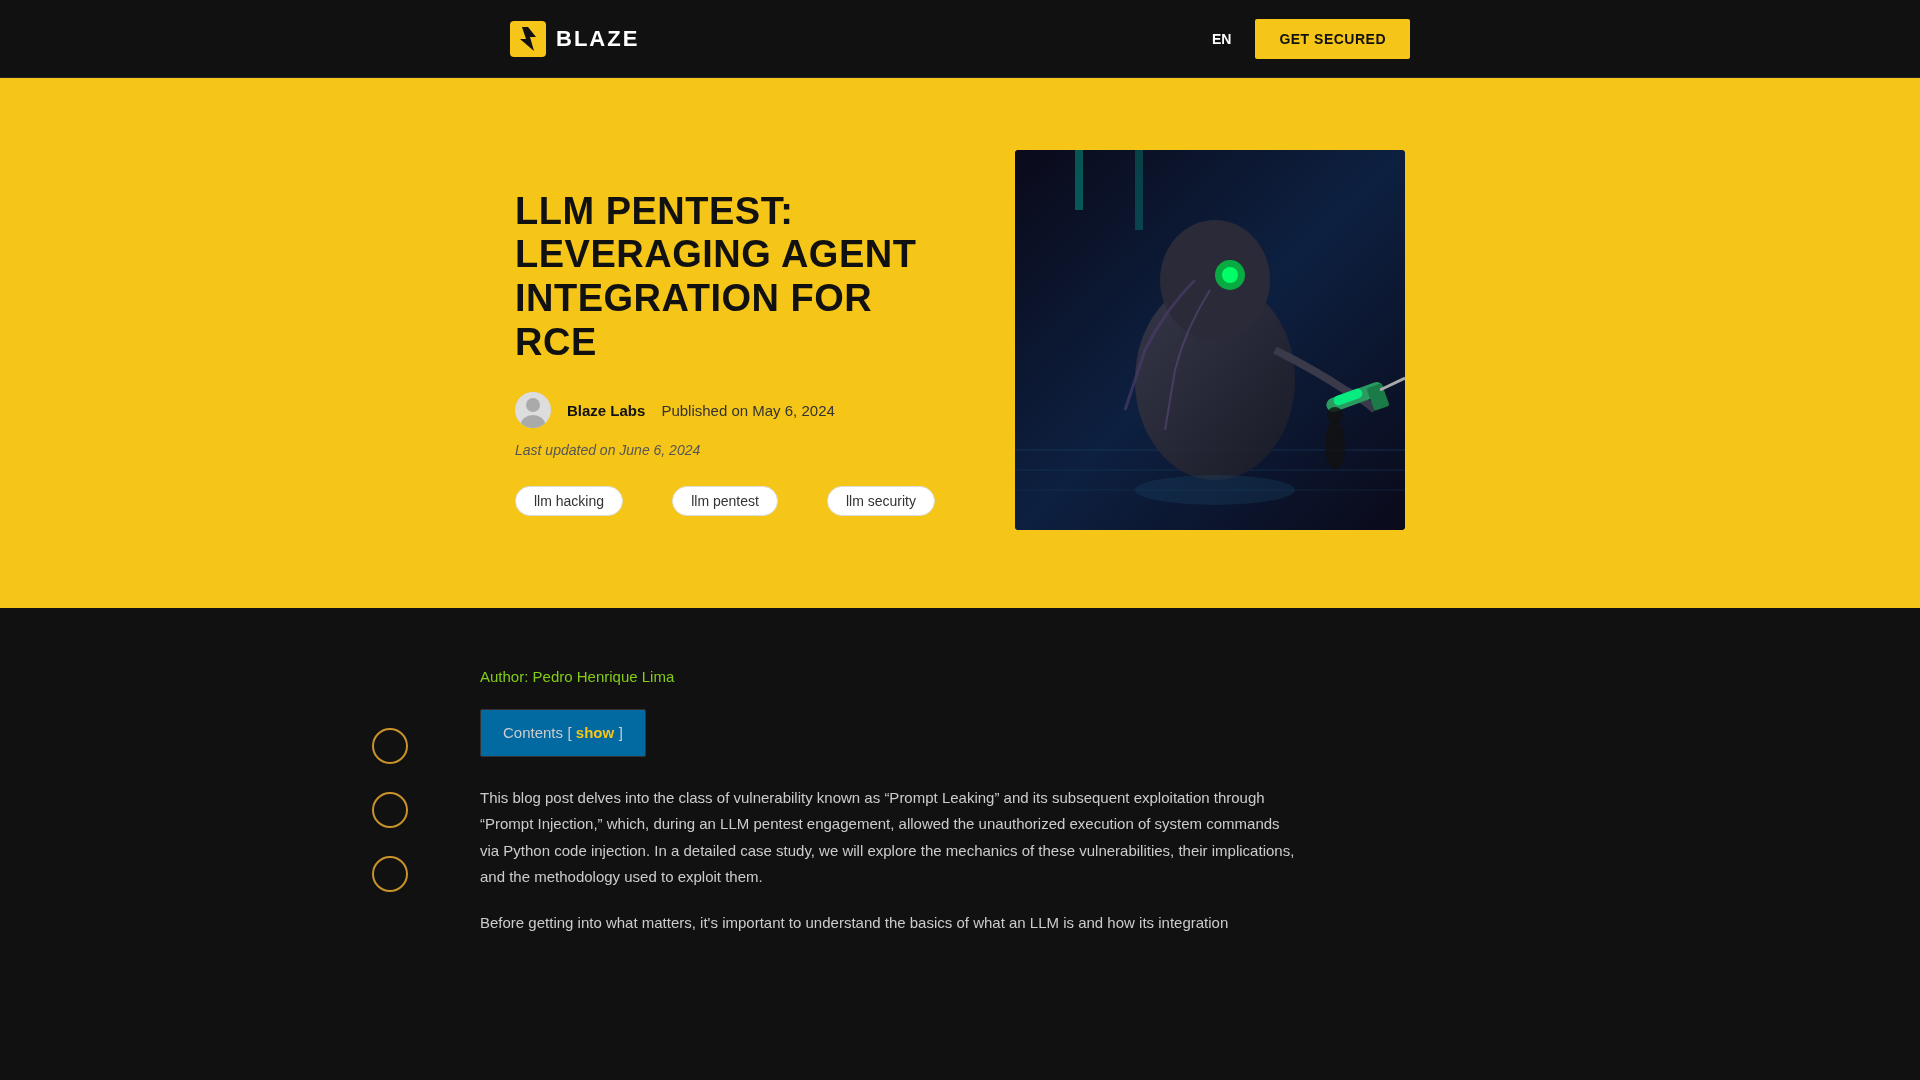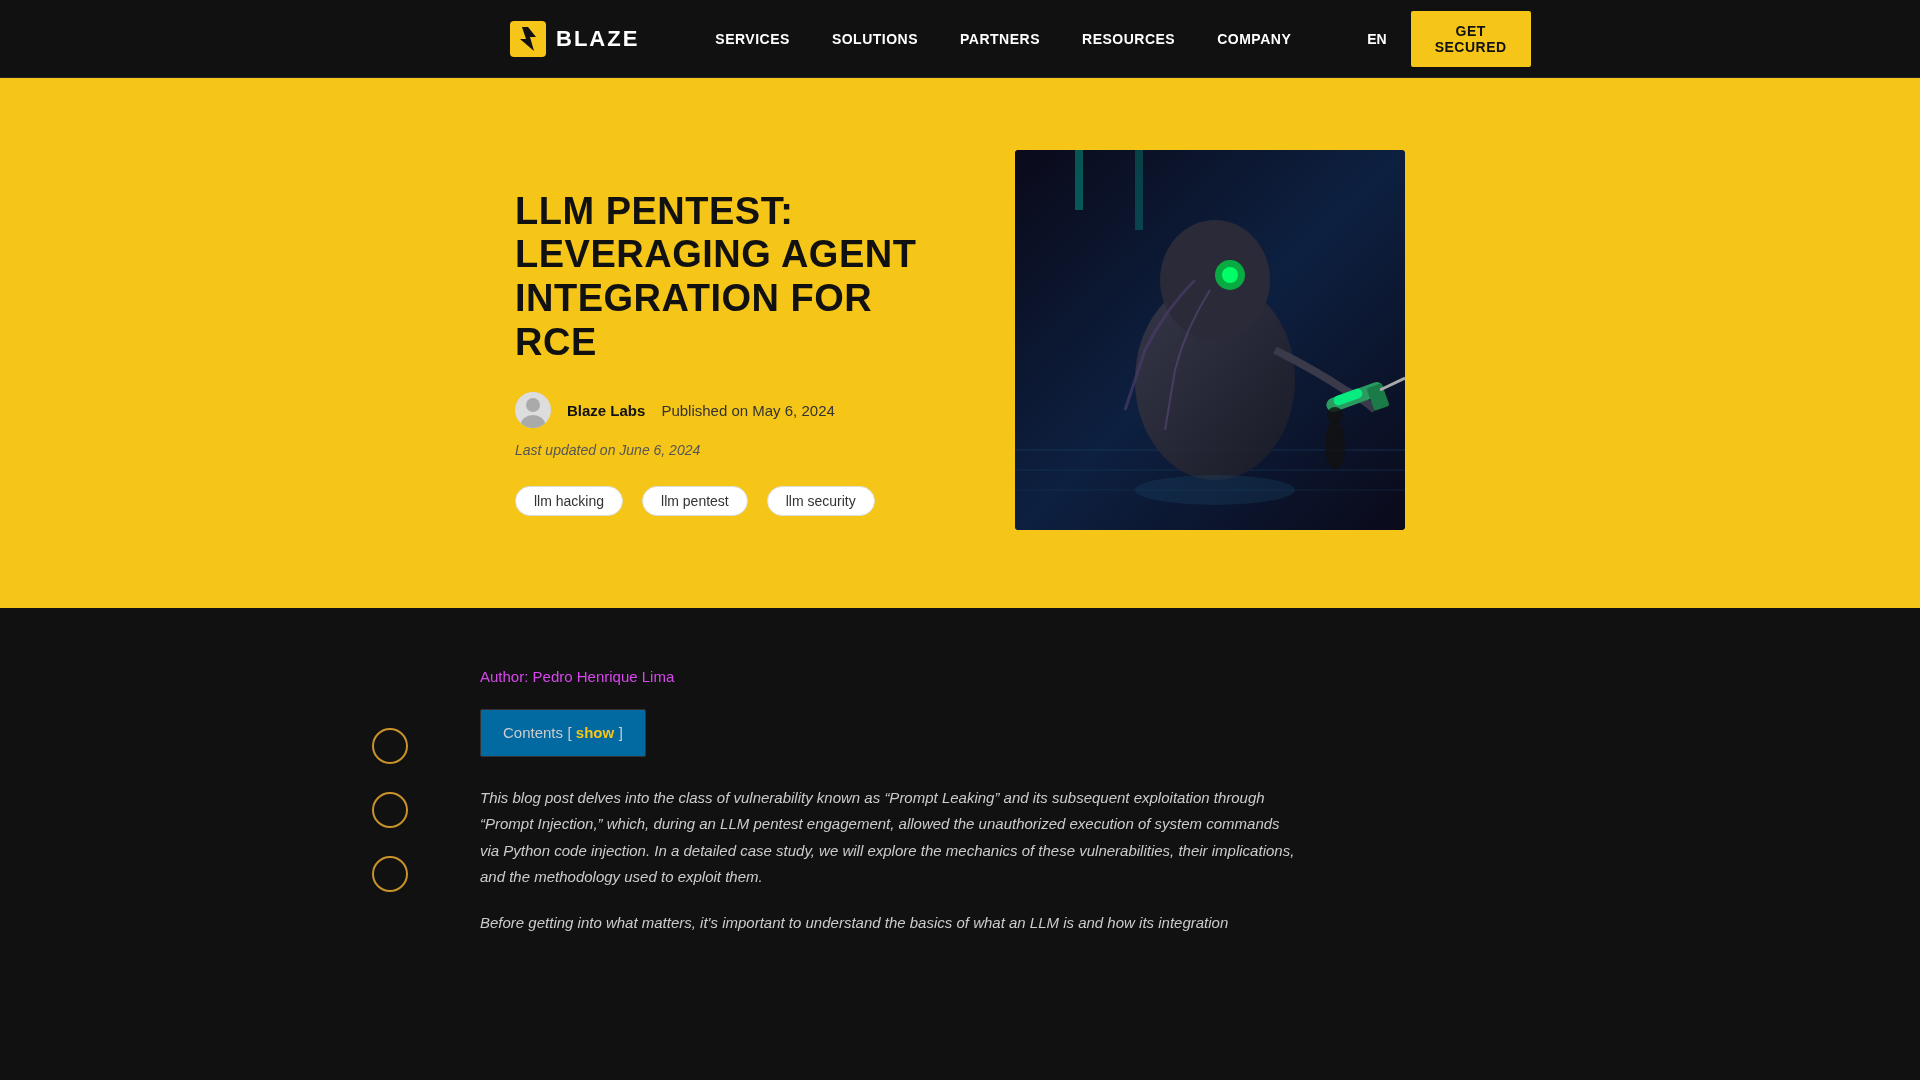--- a/index.html
+++ b/index.html
@@ -133,22 +133,23 @@
       color: #333;
     }
     .last-updated {
       font-size: 14px;
       color: #555;
       font-style: italic;
       margin-bottom: 28px;
     }
     .tags {
       display: flex;
-      gap: 19px;
+      gap: 28px;
       flex-wrap: wrap;
+      justify-content: space-between;
     }
     .tag {
       background: #fff;
       color: #333;
       border-radius: 20px;
       padding: 6px 18px;
       font-size: 14px;
       font-weight: 500;
       border: 1px solid #ddd;
     }
@@ -201,21 +202,21 @@
       height: 36px;
       border-radius: 50%;
       border: 2px solid #c9922a;
       background: transparent;
     }
     .article-body {
       flex: 1;
     }
     .author-line {
       font-size: 15px;
-      color: #d946ef;
+      color: #84cc16;
       margin-bottom: 24px;
     }
     .contents-box {
       border: 1px solid #333;
       background: #0369a1;
       display: inline-block;
       padding: 14px 22px;
       margin-bottom: 28px;
       border-radius: 2px;
     }
@@ -228,45 +229,37 @@
       font-size: 15px;
       font-weight: 600;
       cursor: pointer;
       text-decoration: none;
     }
     .article-text {
       font-size: 15px;
       color: #ccc;
       line-height: 1.75;
       max-width: 820px;
-      font-style: italic;
     }
     .article-text p {
       margin-bottom: 20px;
     }
   </style>
 </head>
 <body>
 
 <nav>
   <div class="nav-inner">
     <div class="nav-logo">
       <svg class="nav-logo-icon" viewBox="0 0 36 36" fill="none" xmlns="http://www.w3.org/2000/svg">
         <rect width="36" height="36" rx="4" fill="#f5c518"></rect>
         <path d="M18 6 L26 16 L20 16 L24 30 L10 18 L16 18 L12 6 Z" fill="#111"></path>
       </svg>
       <span>BLAZE</span>
     </div>
-    <ul class="nav-links">
-      <li><a>SERVICES</a></li>
-      <li><a>SOLUTIONS</a></li>
-      <li><a>PARTNERS</a></li>
-      <li><a>RESOURCES</a></li>
-      <li><a>COMPANY</a></li>
-    </ul>
     <div class="nav-right">
       <span class="nav-lang">EN</span>
       <button class="btn-get-secured">GET SECURED</button>
     </div>
   </div>
 </nav>
 
 <section class="hero">
   <div class="hero-inner">
     <div class="hero-content">

